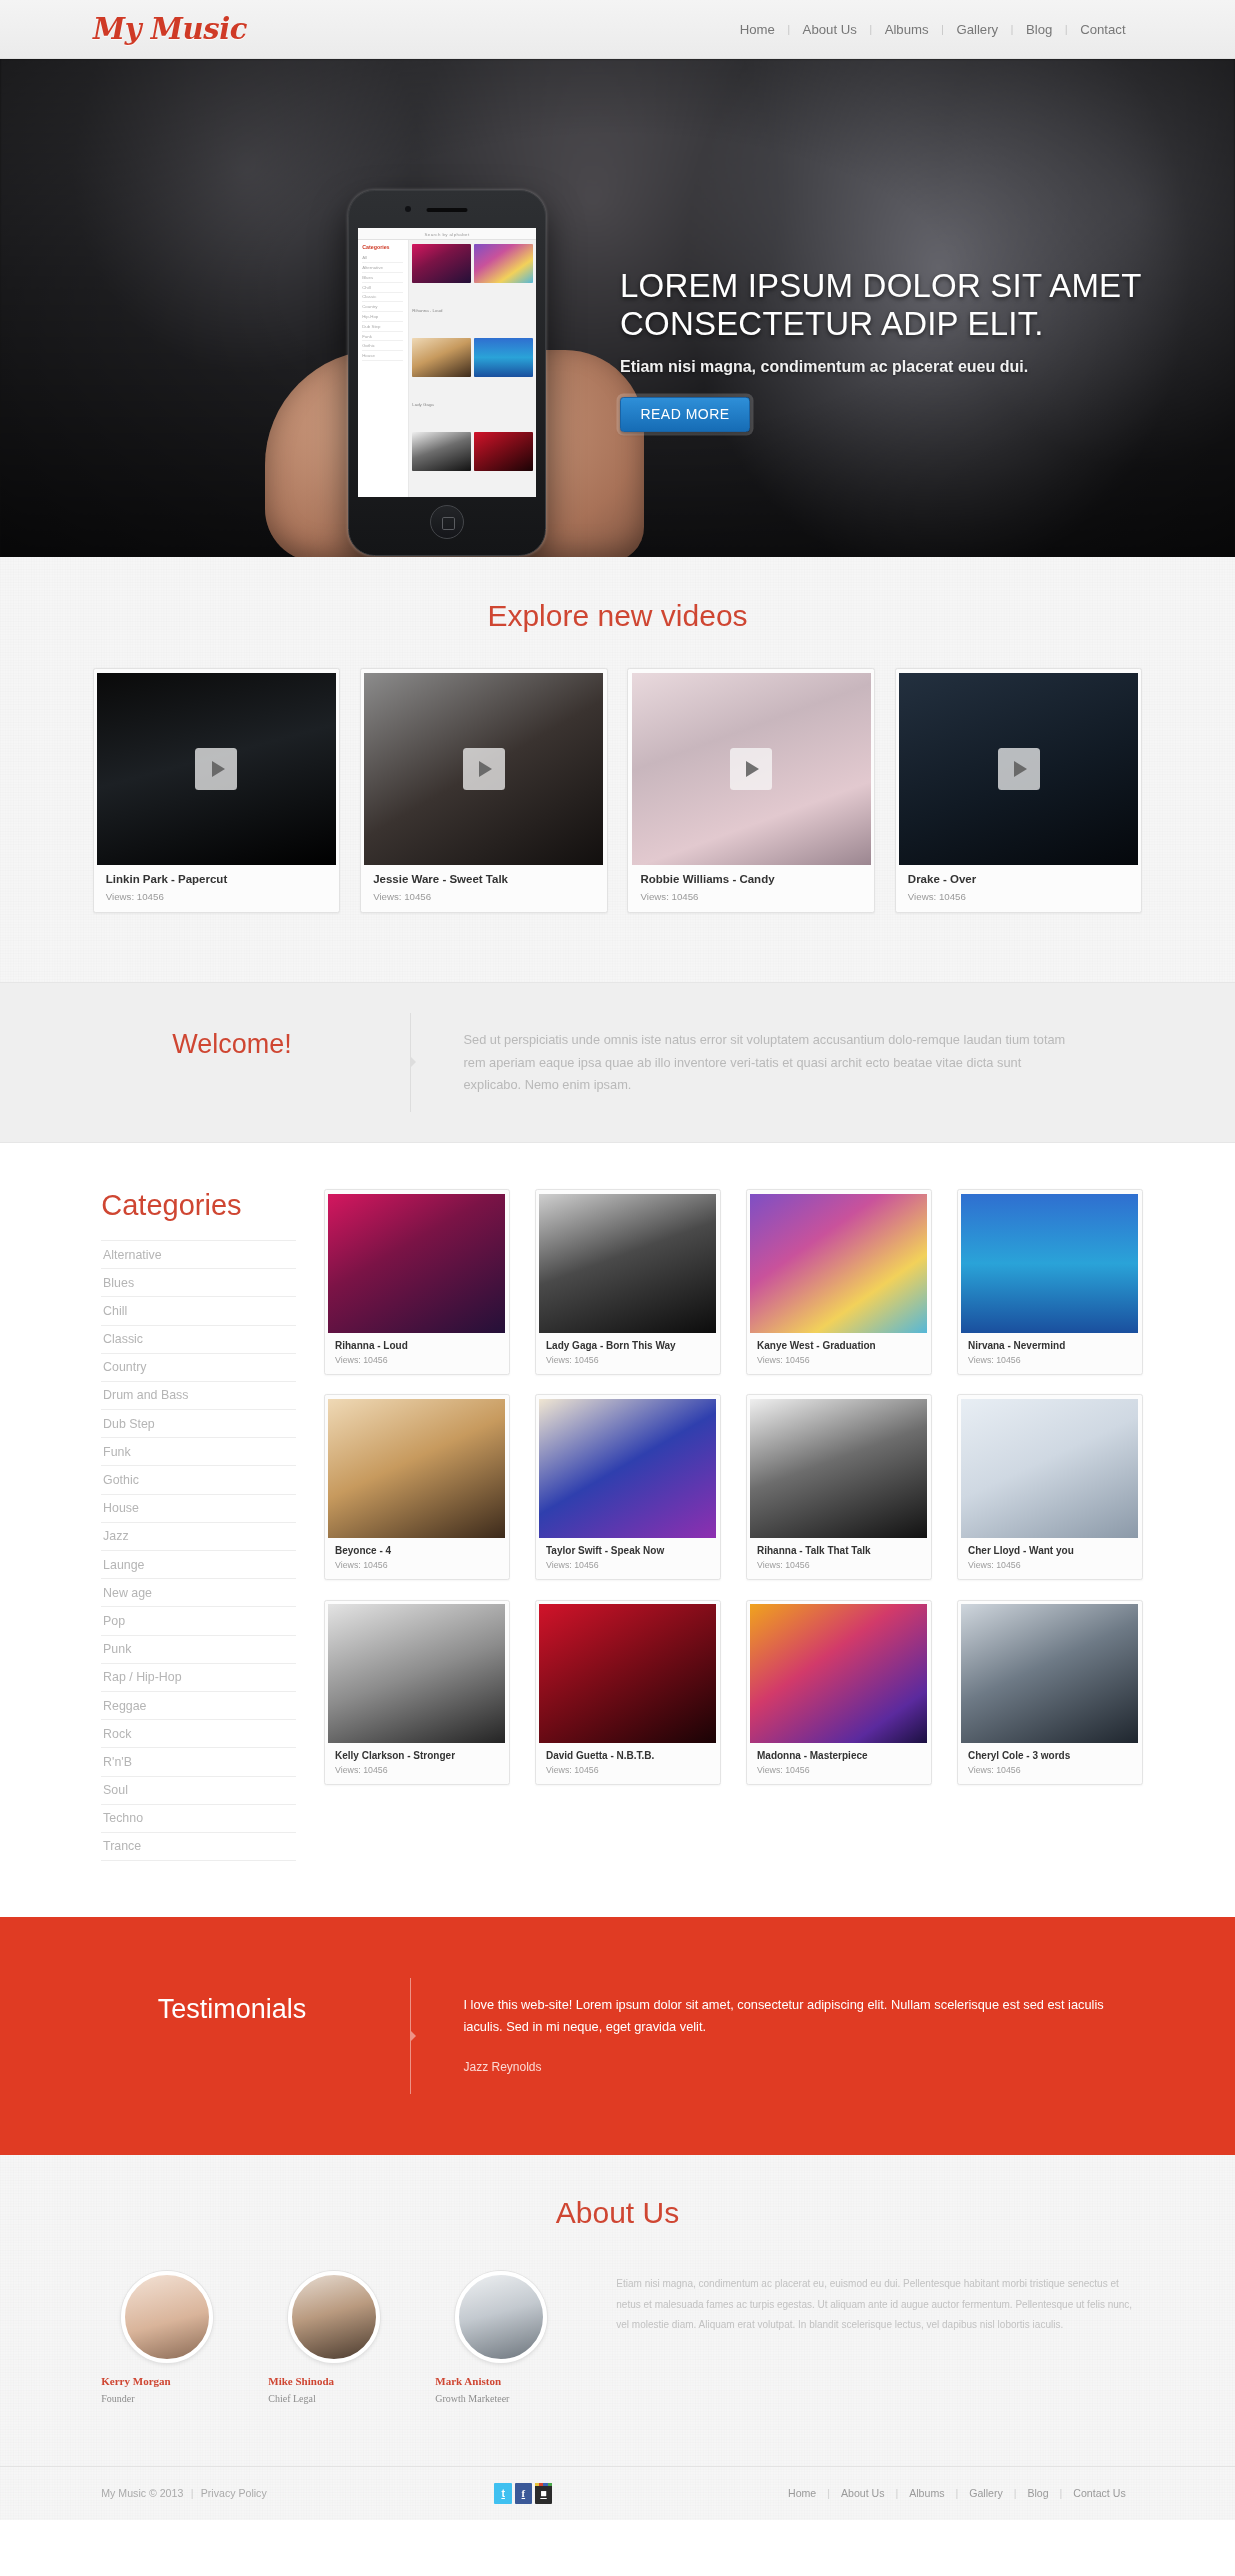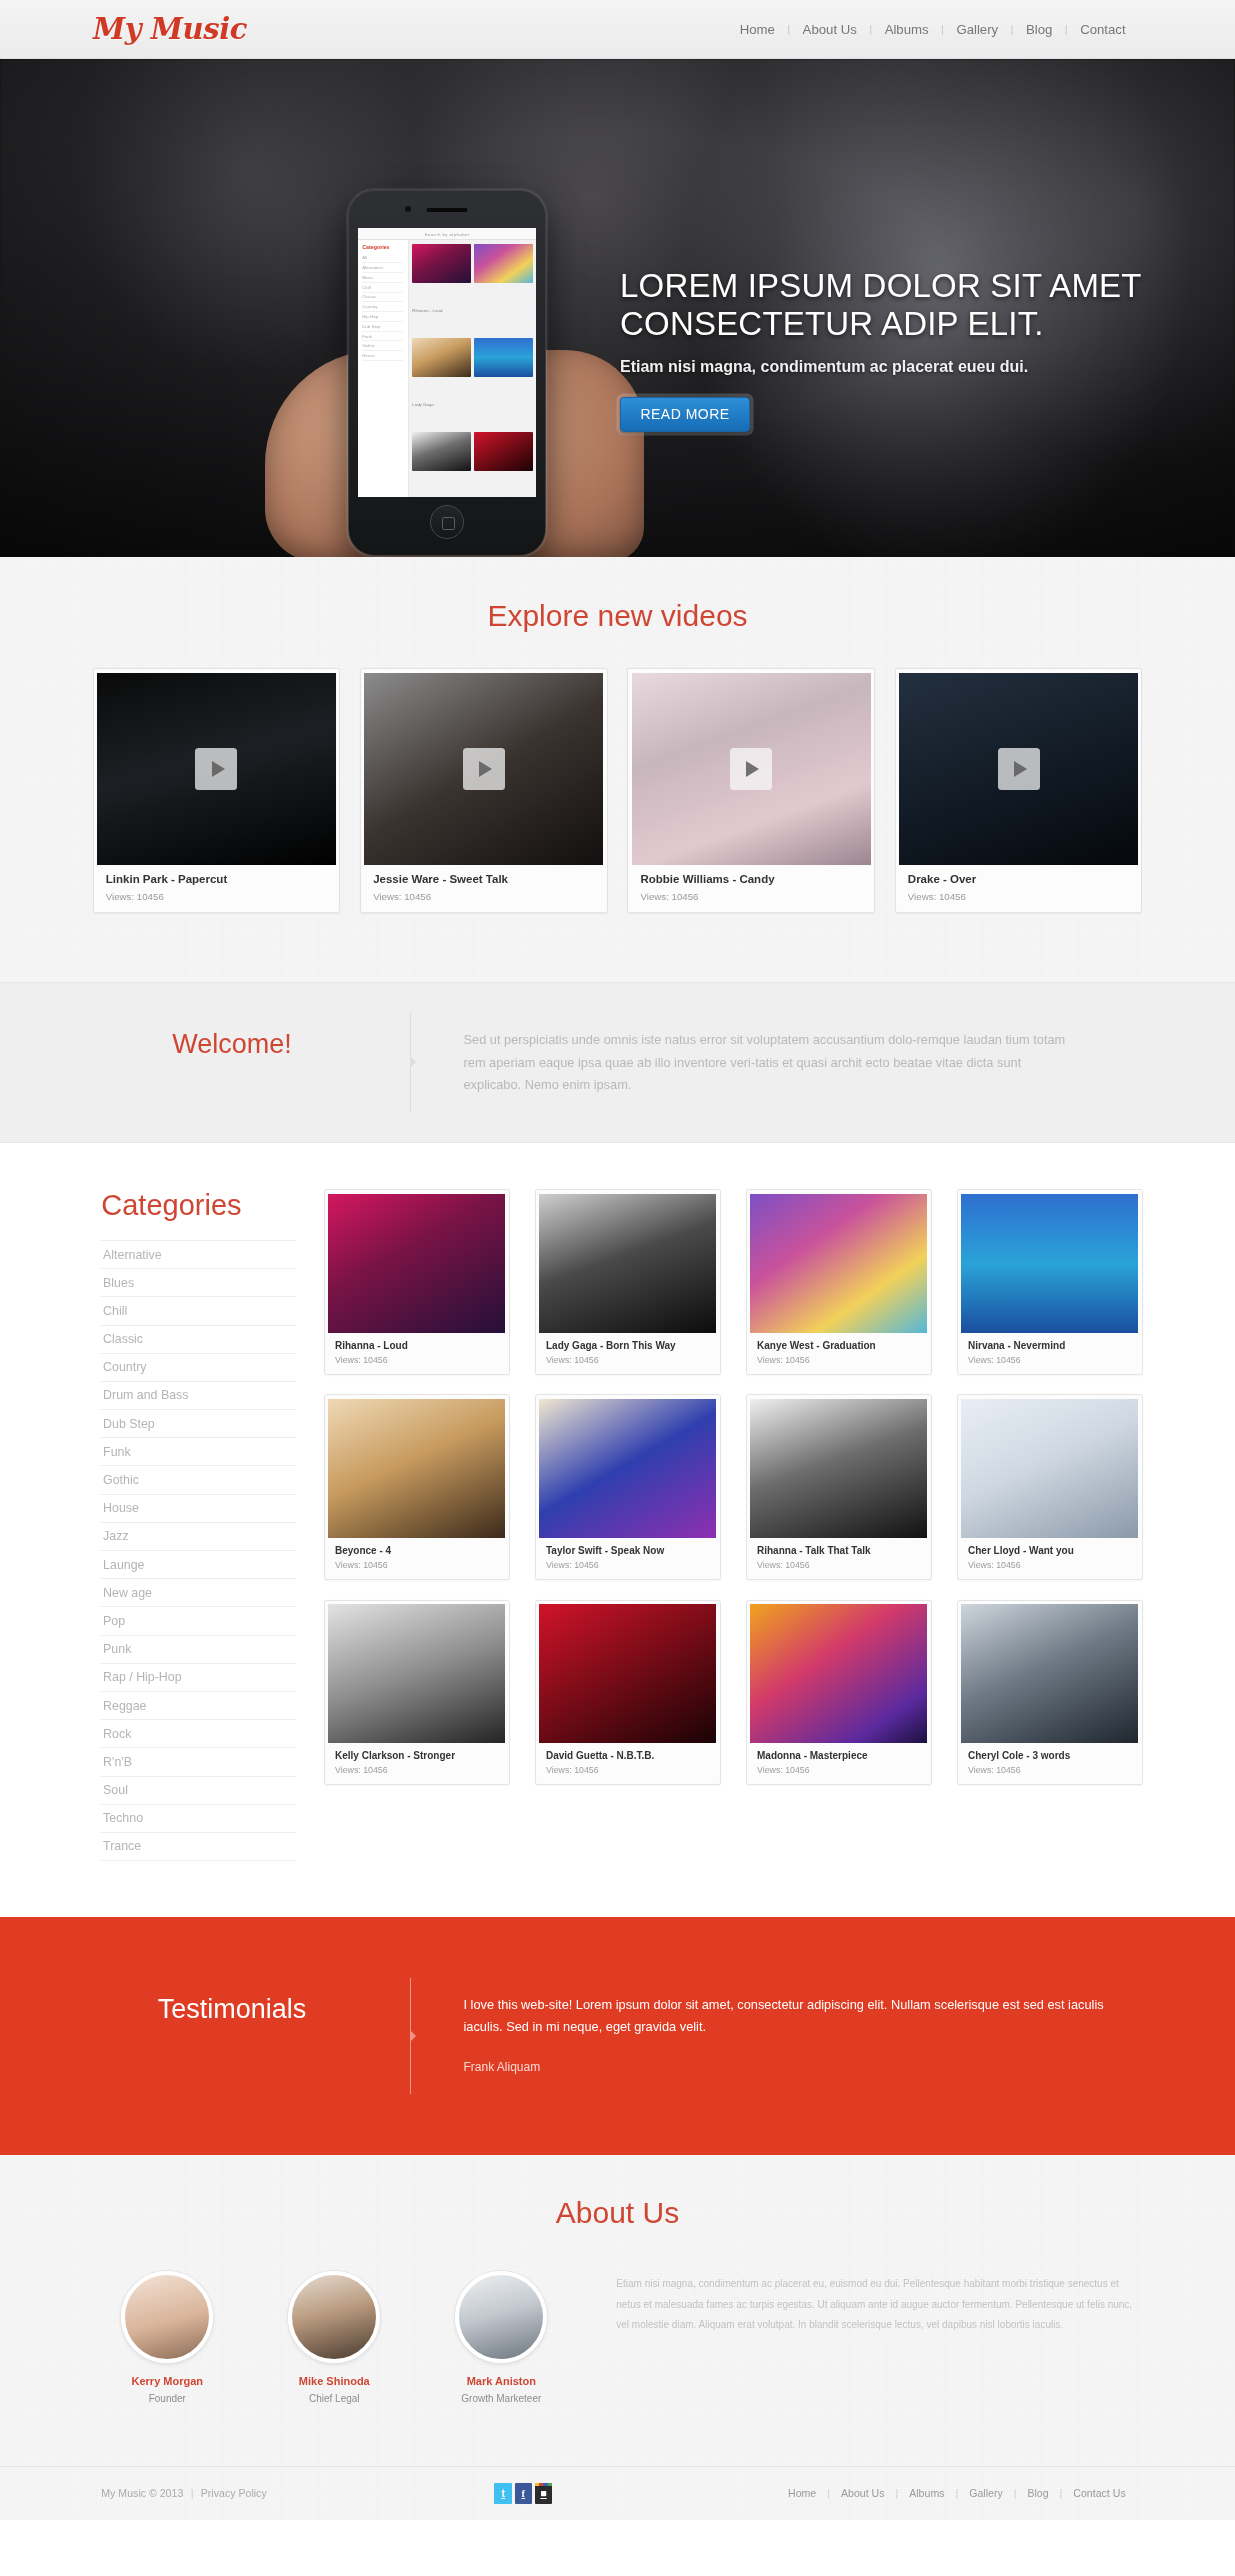--- a/index.html
+++ b/index.html
@@ -228,21 +228,21 @@
   .testi .split-left .vline { background: rgba(255,255,255,.45); }
   .testi .split-left .arrow { border-left-color: rgba(255,255,255,.45); }
   .testi .split-right p.quote { color:#fff; font-size:12.8px; line-height:1.7; max-width:670px; }
   .testi .split-right p.author { color:#fbd9d3; font-size:12px; margin-top:19.4px; }
 
   
   .about { padding: 41px 0 62px; }
   .about h2 { text-align:center; color:#cf4632; font-size:30px; font-weight:normal; margin-bottom:41px; }
   .aboutlayout { display:flex; padding-left: 8.8px; }
   .team { display:flex; gap: 35px; }
-  .member { width: 132px; text-align:center; }
+  .member { width: 132px; text-align:left;font-family:Liberation Serif, serif; }
   .avatar {
     width:92px; height:92px; border-radius:50%; margin:0 auto;
     border:4.4px solid #fff; box-shadow:0 0 0 0.9px #e3e3e3, 0 1.8px 4.4px rgba(0,0,0,.10);
     overflow:hidden;
   }
   .av1{background:linear-gradient(165deg,#f3e2d6 0%,#d9b49a 55%,#8a6a55 100%);}
   .av2{background:linear-gradient(165deg,#e7dcd2 0%,#b99a7f 45%,#4a3a2e 100%);}
   .av3{background:linear-gradient(165deg,#eef0f2 0%,#c3c9cf 45%,#6d757d 100%);}
   .m-name { color:#cf4632; font-size:11px; font-weight:bold; margin-top:12.4px; }
   .m-role { color:#8d8d8d; font-size:10px; margin-top:5.3px; }
@@ -568,21 +568,21 @@
 
 <section class="testi">
   <div class="wrap split">
     <div class="split-left">
       <h2>Testimonials</h2>
       <div class="vline"></div>
       <div class="arrow"></div>
     </div>
     <div class="split-right">
       <p class="quote">I love this web-site! Lorem ipsum dolor sit amet, consectetur adipiscing elit. Nullam scelerisque est sed est iaculis iaculis. Sed in mi neque, eget gravida velit.</p>
-      <p class="author">Frank Aliquam</p>
+      <p class="author">Jazz Reynolds</p>
     </div>
   </div>
 </section>
 
 <section class="texture about">
   <h2>About Us</h2>
   <div class="wrap aboutlayout">
     <div class="team">
       <div class="member">
         <div class="avatar av1"></div>

